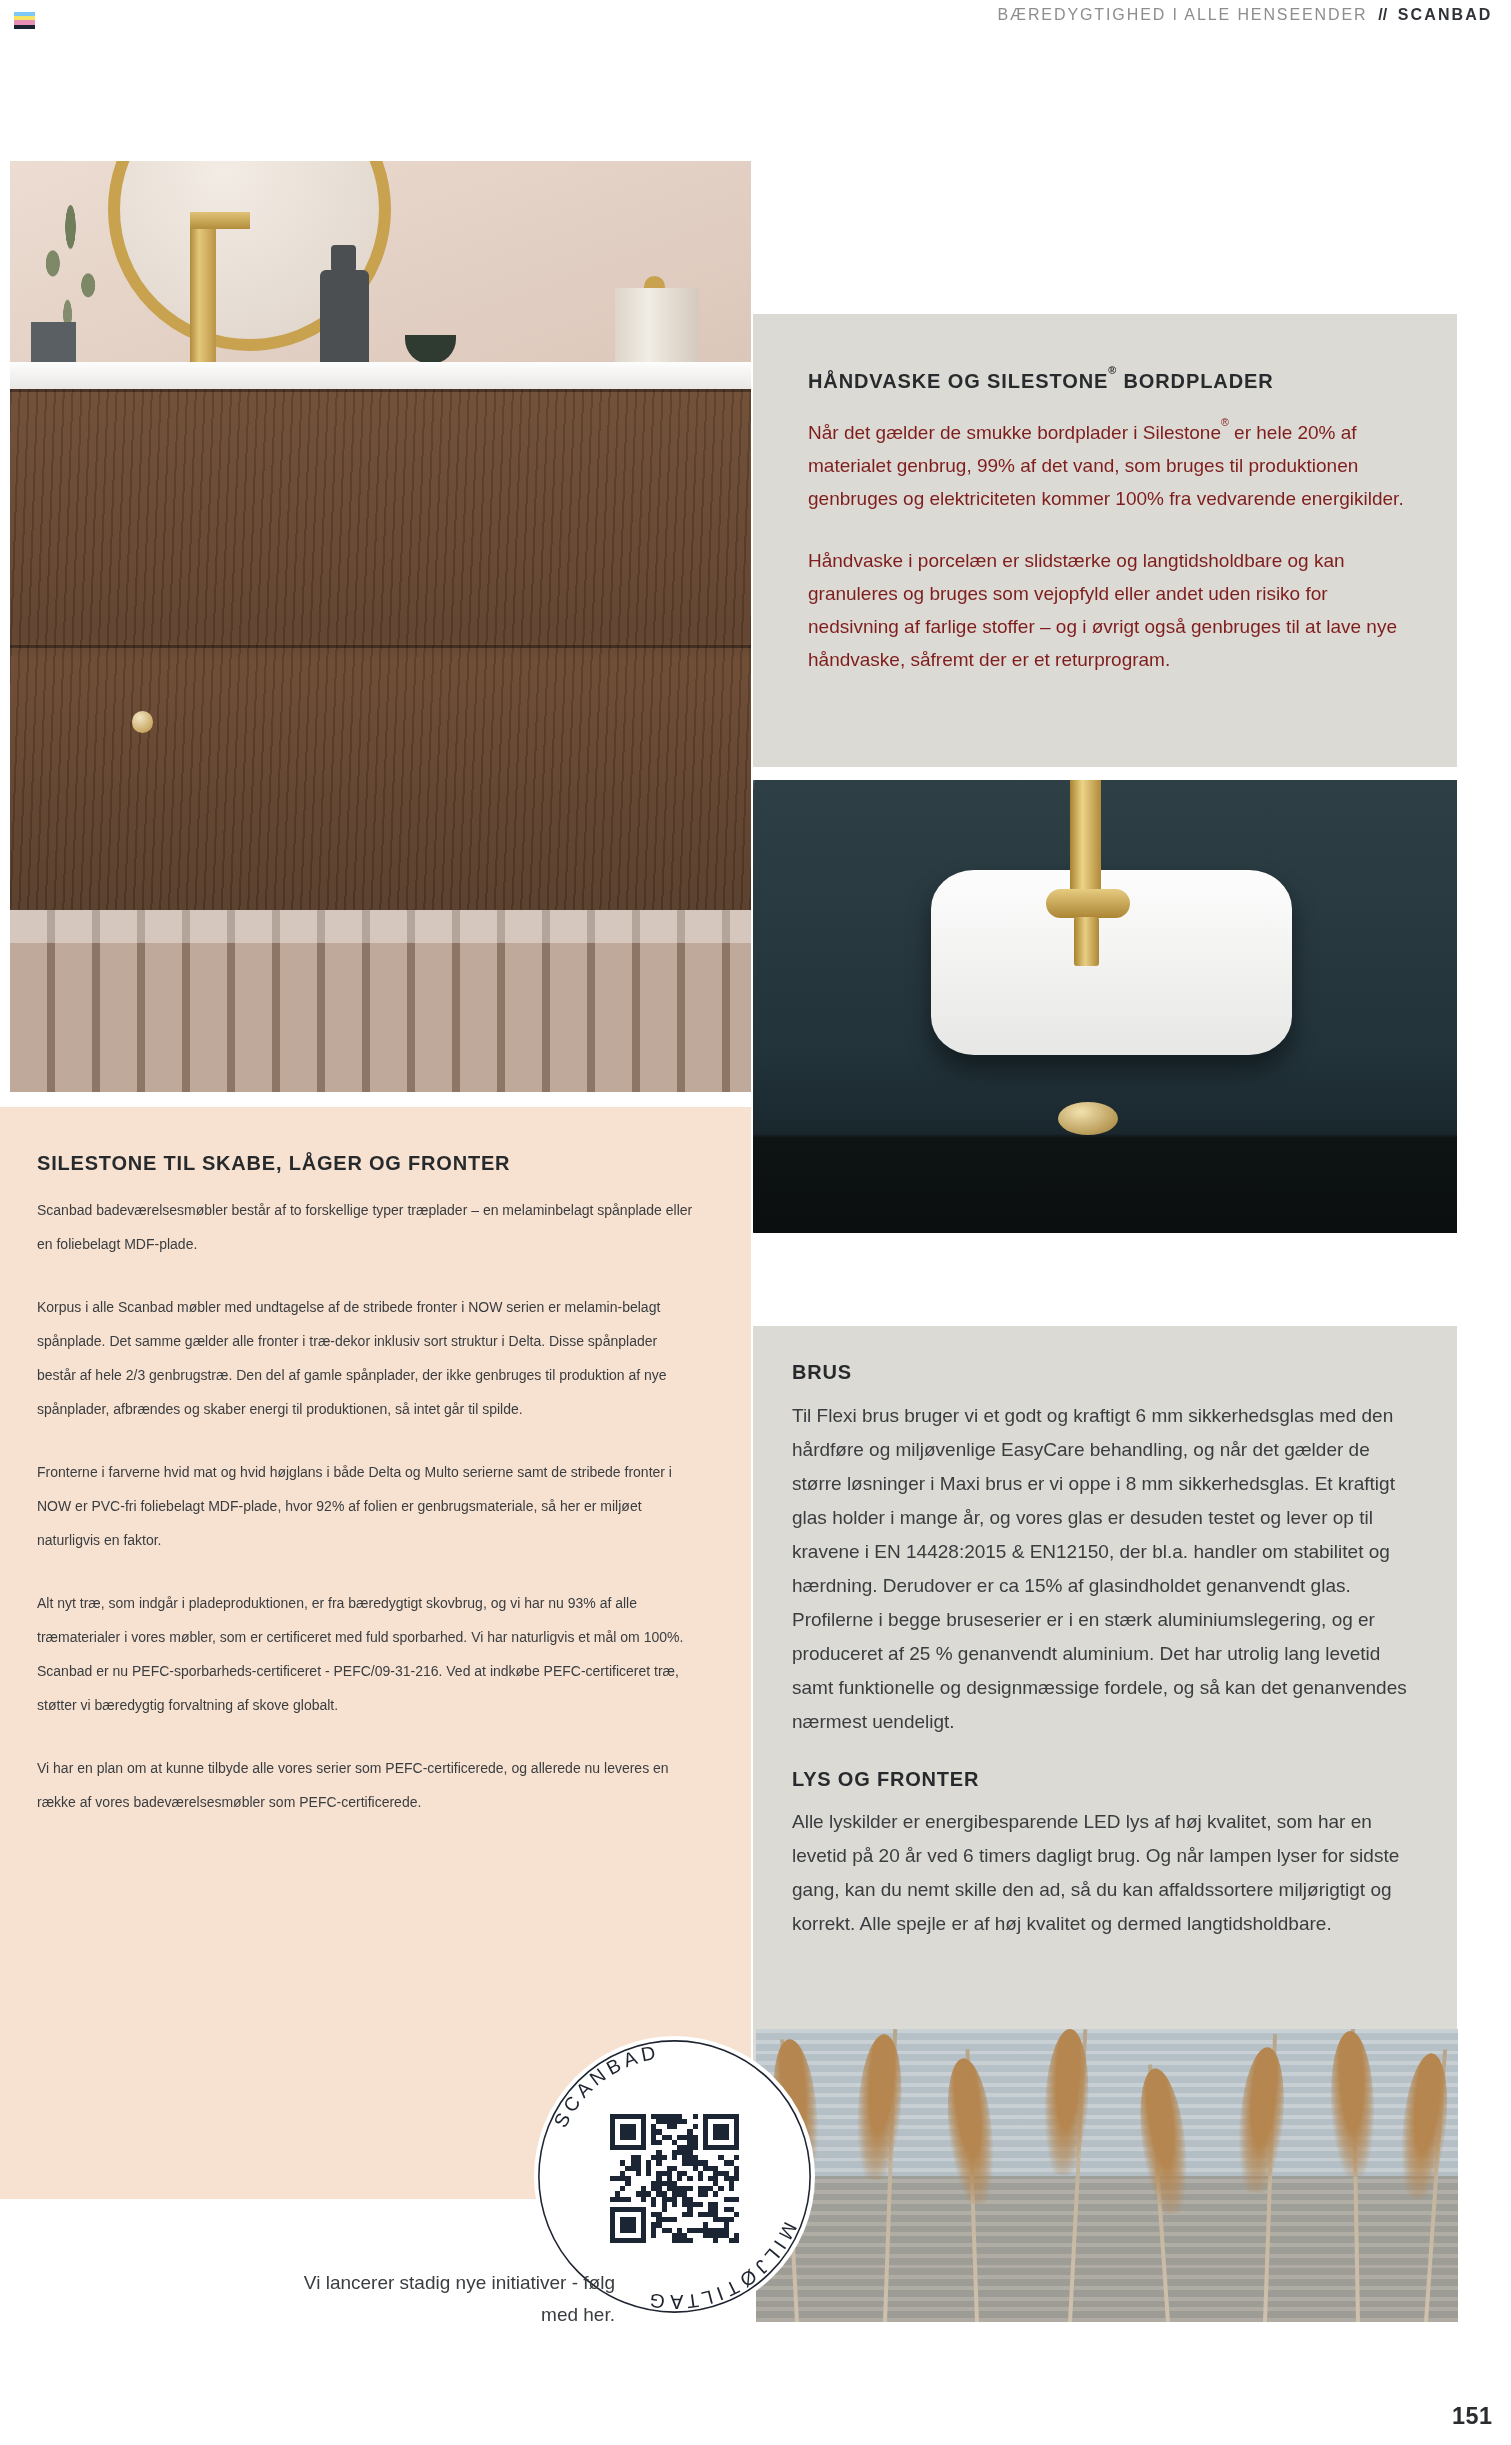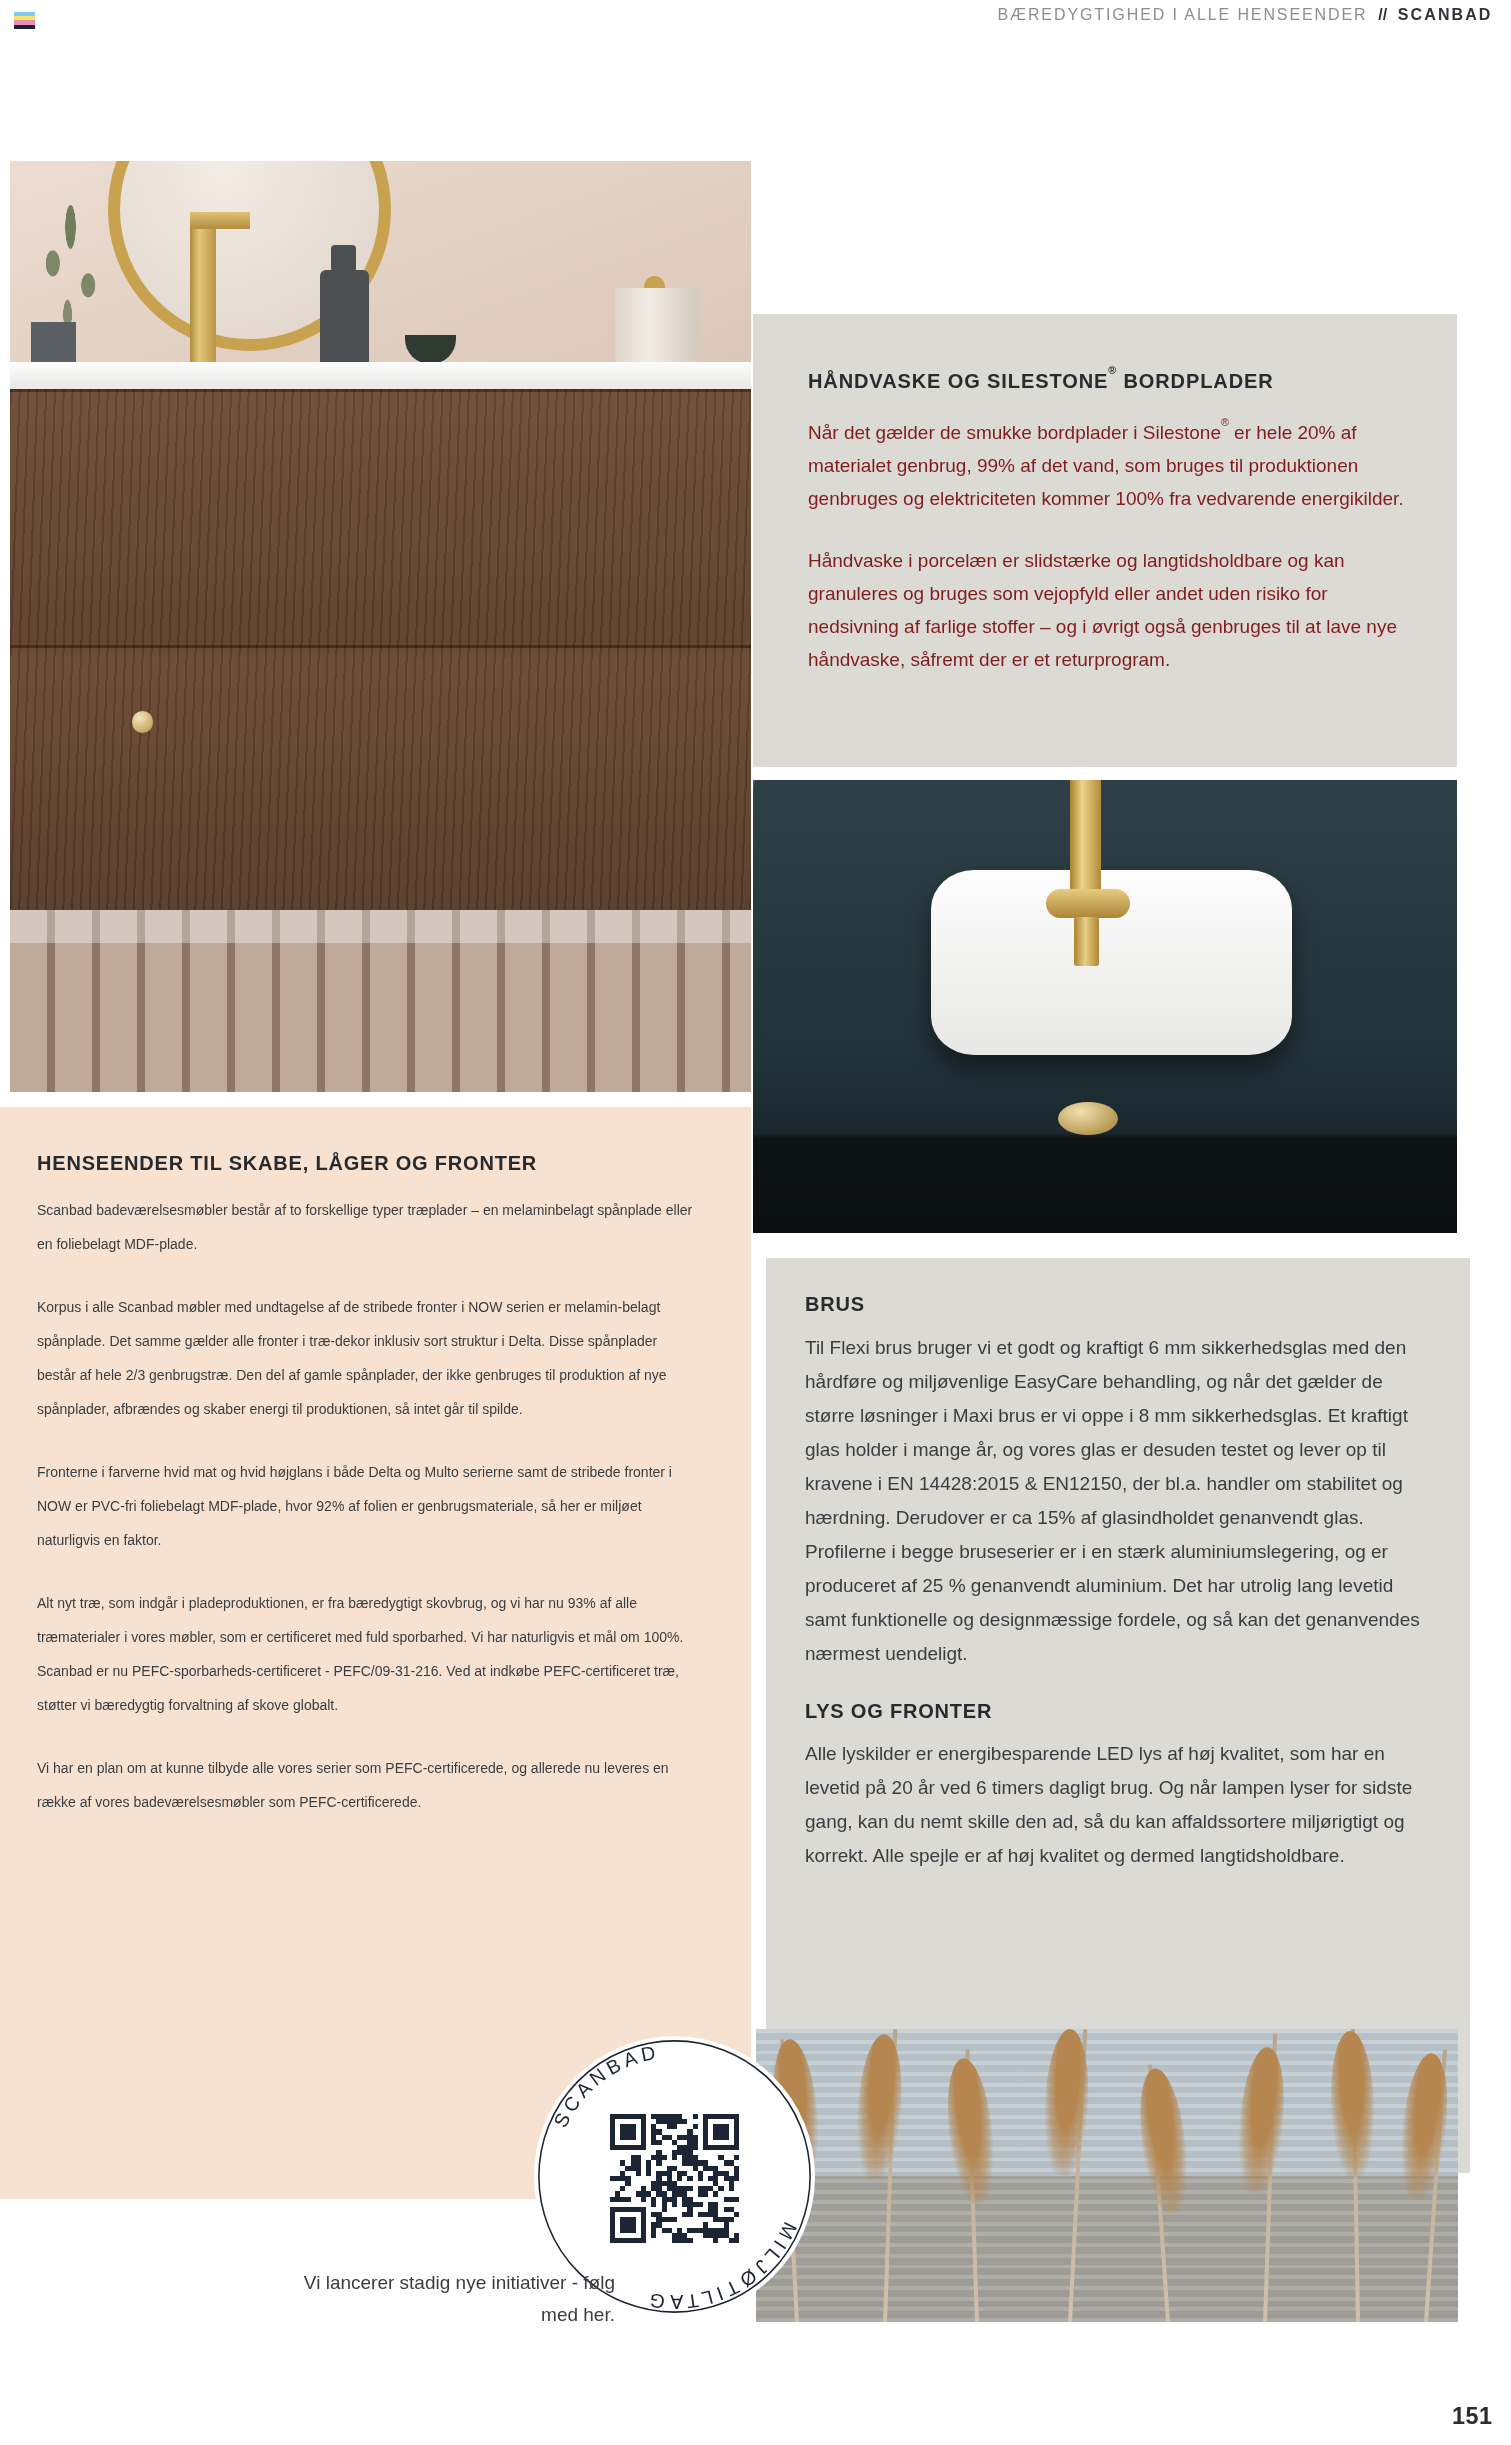--- a/index.html
+++ b/index.html
@@ -239,25 +239,24 @@
     color:#272a2d; margin-bottom:17.6px;
   }
   .panel-beige p{
     font-size:14px; line-height:34px; color:#3a3d40;
   }
   .panel-beige p + p{ margin-top:29px; }
 
   
   .panel-grey{
     position:absolute;
-    left:753px; top:1258px;
+    left:753px; top:1326px;
     width:704px; height:915px;
     background:#dcdad4;
     padding: 35px 39px 0 39px;
-    margin-left: 13px;
   }
   .panel-grey h2{
     font-size:20px; font-weight:700; letter-spacing:0.8px;
     color:#272a2d; margin-bottom:14.6px;
   }
   .panel-grey p{
     font-size:19px; line-height:34px; color:#3a3d40;
   }
   .panel-grey h2.second{ margin-top:29px; }
 
@@ -376,21 +375,21 @@
   <div class="photo-basin">
     <div class="pb-marble"></div>
     <div class="pb-basin"></div>
     <div class="pb-tap"></div>
     <div class="pb-tapsp"></div>
     <div class="pb-handle"></div>
     <div class="pb-knob"></div>
   </div>
 
   <div class="panel-beige">
-    <h2>HENSEENDER TIL SKABE, LÅGER OG FRONTER</h2>
+    <h2>SILESTONE TIL SKABE, LÅGER OG FRONTER</h2>
     <p>Scanbad badeværelsesmøbler består af to forskellige typer træplader – en melaminbelagt spånplade eller en foliebelagt MDF-plade.</p>
     <p>Korpus i alle Scanbad møbler med undtagelse af de stribede fronter i NOW serien er melamin-belagt spånplade. Det samme gælder alle fronter i træ-dekor inklusiv sort struktur i Delta. Disse spånplader består af hele 2/3 genbrugstræ. Den del af gamle spånplader, der ikke genbruges til produktion af nye spånplader, afbrændes og skaber energi til produktionen, så intet går til spilde.</p>
     <p>Fronterne i farverne hvid mat og hvid højglans i både Delta og Multo serierne samt de stribede fronter i NOW er PVC-fri foliebelagt MDF-plade, hvor 92% af folien er genbrugsmateriale, så her er miljøet naturligvis en faktor.</p>
     <p>Alt nyt træ, som indgår i pladeproduktionen, er fra bæredygtigt skovbrug, og vi har nu 93% af alle træmaterialer i vores møbler, som er certificeret med fuld sporbarhed. Vi har naturligvis et mål om 100%. Scanbad er nu PEFC-sporbarheds-certificeret - PEFC/09-31-216. Ved at indkøbe PEFC-certificeret træ, støtter vi bæredygtig forvaltning af skove globalt.</p>
     <p>Vi har en plan om at kunne tilbyde alle vores serier som PEFC-certificerede, og allerede nu leveres en række af vores badeværelsesmøbler som PEFC-certificerede.</p>
   </div>
 
   <div class="panel-grey">
     <h2>BRUS</h2>
     <p>Til Flexi brus bruger vi et godt og kraftigt 6 mm sikkerhedsglas med den hårdføre og miljøvenlige EasyCare behandling, og når det gælder de større løsninger i Maxi brus er vi oppe i 8 mm sikkerhedsglas. Et kraftigt glas holder i mange år, og vores glas er desuden testet og lever op til kravene i EN 14428:2015 &amp; EN12150, der bl.a. handler om stabilitet og hærdning. Derudover er ca 15% af glasindholdet genanvendt glas. Profilerne i begge bruseserier er i en stærk aluminiumslegering, og er produceret af 25 % genanvendt aluminium. Det har utrolig lang levetid samt funktionelle og designmæssige fordele, og så kan det genanvendes nærmest uendeligt.</p>

